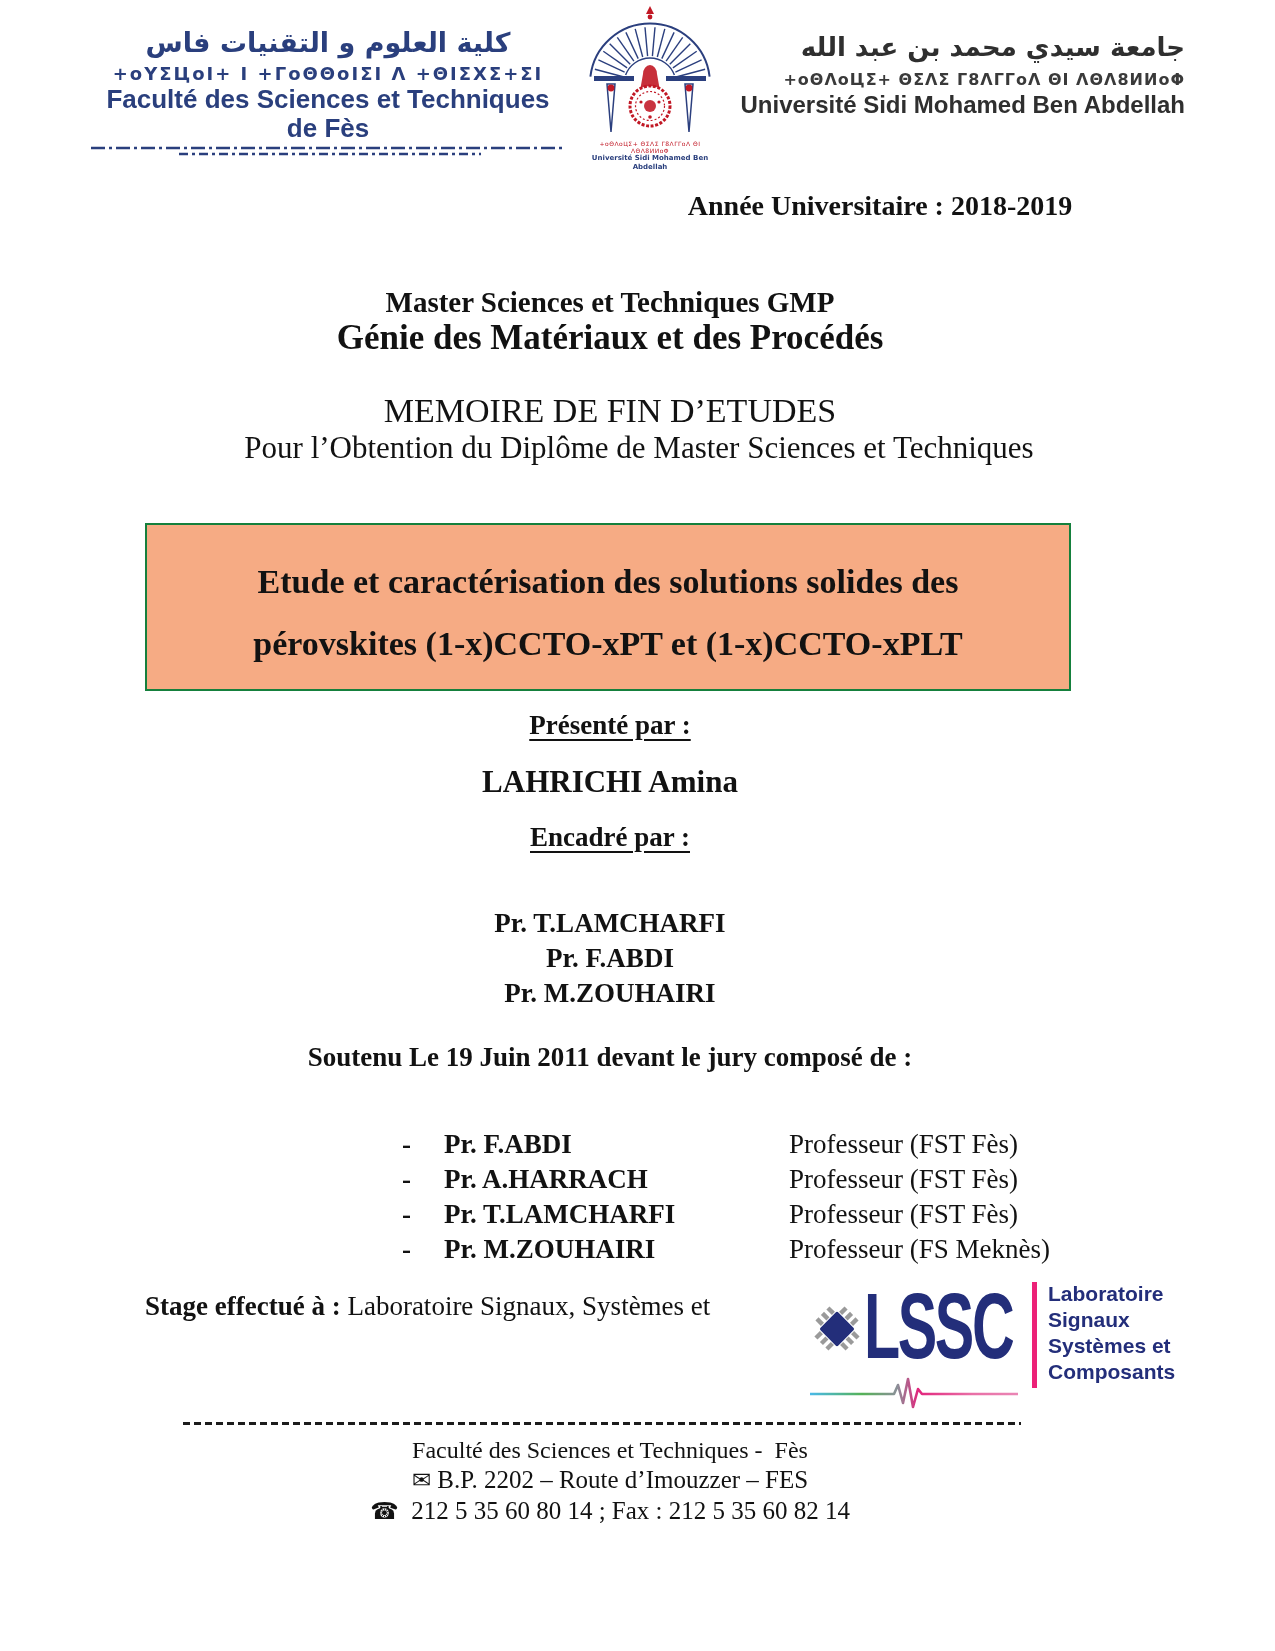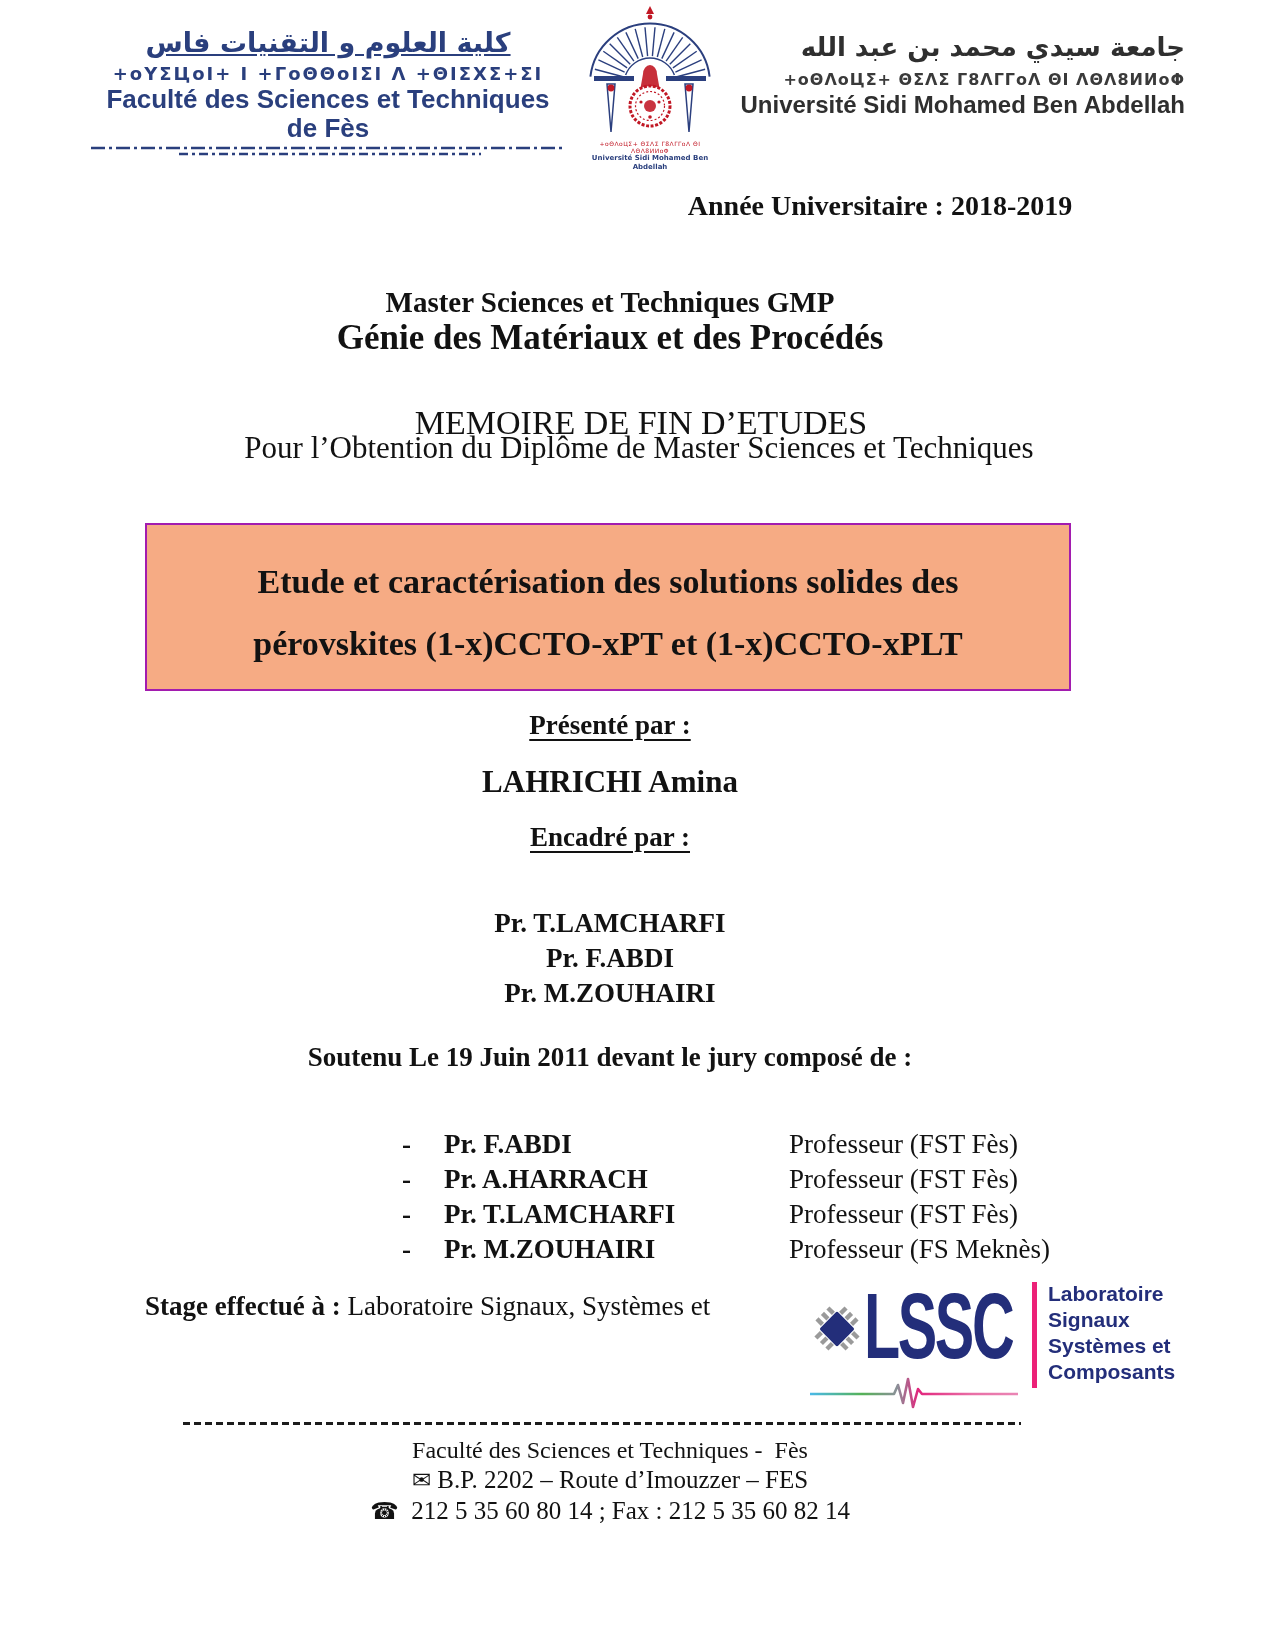--- a/index.html
+++ b/index.html
@@ -5,43 +5,43 @@
   html,body { margin:0; padding:0; background:#ffffff; }
   .page {
     position:relative; width:1275px; height:1651px; background:#ffffff;
     font-family:"Liberation Serif", serif; color:#121212; overflow:hidden;
   }
   .abs { position:absolute; }
   .cx { left:0; width:1220px; text-align:center; }
 
   
   .hdr-left { left:88px; top:26px; width:480px; text-align:center; color:#2a3f7d; }
-  .hdr-left .ar  { font-family:"DejaVu Sans", sans-serif; font-weight:bold; font-size:27px; line-height:34px;text-decoration:underline; }
+  .hdr-left .ar  { font-family:"DejaVu Sans", sans-serif; font-weight:bold; font-size:27px; line-height:34px; }
   .hdr-left .tif { font-family:"DejaVu Sans", sans-serif; font-weight:bold; font-size:18px; letter-spacing:2px; line-height:22px; margin-top:3px; }
   .hdr-left .fr  { font-family:"Liberation Sans", sans-serif; font-weight:bold; font-size:26px; line-height:29px; }
 
   .hdr-right { left:715px; top:30px; width:470px; text-align:right; color:#2f2f2f; }
   .hdr-right .ar  { font-family:"DejaVu Sans", sans-serif; font-weight:bold; font-size:26px; line-height:34px; }
   .hdr-right .tif { font-family:"DejaVu Sans", sans-serif; font-weight:bold; font-size:16px; letter-spacing:1px; line-height:20px; margin-top:6px; color:#3a3a3a; }
   .hdr-right .fr  { font-family:"Liberation Sans", sans-serif; font-weight:bold; font-size:24px; line-height:28px; margin-top:1px; }
 
   .logo-wrap { left:586px; top:4px; width:128px; text-align:center; }
   .logo-cap-tif { font-family:"DejaVu Sans", sans-serif; font-size:6px; color:#c11825; line-height:7px; letter-spacing:0.5px; }
   .logo-cap-fr  { font-family:"DejaVu Sans", sans-serif; font-size:7px; font-weight:bold; color:#2a3f7d; line-height:9px; }
 
   
   .year     { top:190px; left:640px; width:480px; text-align:center; font-weight:bold; font-size:28px; }
   .prog1    { top:286px; font-weight:bold; font-size:29px; }
   .prog2    { top:318px; font-weight:bold; font-size:35px; }
-  .mem1     { top:404px; font-size:34px;margin-left:31px; }
+  .mem1     { top:392px; font-size:34px; }
   .mem2     { top:430px; font-size:31px;padding-left:29px; }
 
   .title-box {
     top:523px; left:145px; width:926px; height:168px; box-sizing:border-box;
-    background:#f6ab84; border:2px solid #a21caf;
+    background:#f6ab84; border:2px solid #15803d;
     text-align:center; padding-top:26px;
   }
   .title-box .tl { font-weight:bold; font-size:34px; line-height:62px; }
 
   .ulabel { font-weight:bold; font-size:27px; text-decoration:underline; text-underline-offset:5px; text-decoration-thickness:2px; }
   .plabel { top:710px; }
   .author { top:764px; font-weight:bold; font-size:31px; }
   .elabel { top:822px;font-family:Liberation Serif, serif; }
   .sup1   { top:908px; font-weight:bold; font-size:27px; }
   .sup2   { top:943px; font-weight:bold; font-size:27px; }

